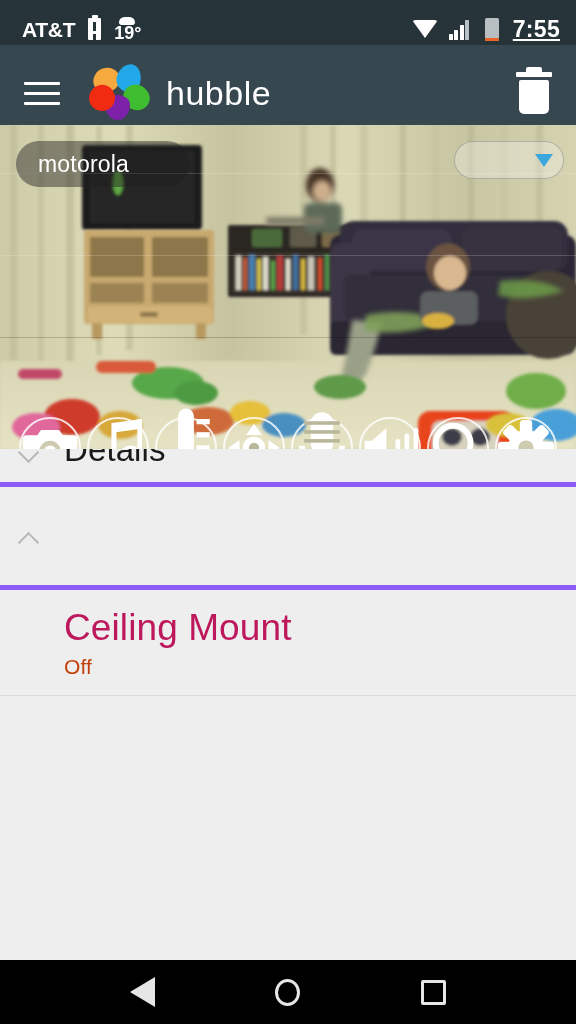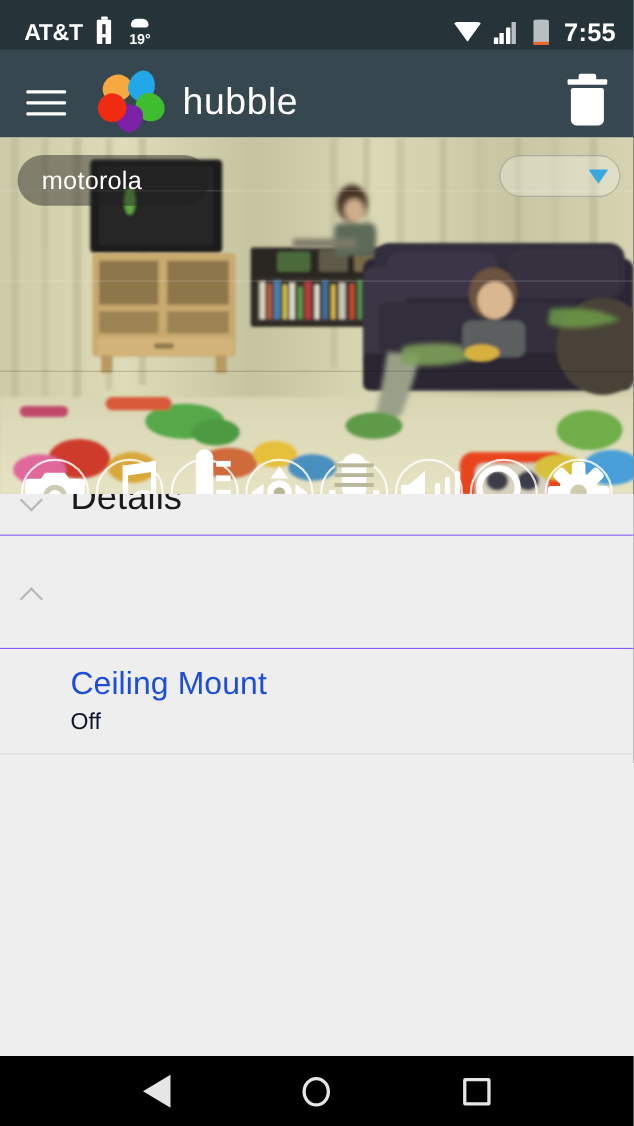--- a/index.html
+++ b/index.html
@@ -38,20 +38,21 @@
   .sb-left {
     display: flex;
     align-items: center;
     gap: 13px;
     flex: 1;
   }
   .sb-right {
     display: flex;
     align-items: center;
     gap: 11px;
+    text-decoration: underline;
   }
   .sb-carrier {
     font-size: 21px;
     font-weight: bold;
     letter-spacing: -0.3px;
     line-height: 1;
   }
   .sb-clock {
     font-size: 23px;
     font-weight: bold;
@@ -91,22 +92,21 @@
     position: absolute;
     top: 0px; left: 5px;
     width: 16px; height: 8px;
     background: #ffffff;
     border-radius: 8px 8px 4px 4px;
   }
   .icon-weather .deg {
     position: absolute;
     bottom: -1px; left: 0;
     width: 26px;
-    text-align: center;
-    font-size: 13px;
+    font-size: 18px;
     font-weight: bold;
     line-height: 1;
     color: #ffffff;
   }
   .icon-wifi {
     width: 26px; height: 20px;
     position: relative;
   }
   .icon-wifi::before {
     content: "";
@@ -345,21 +345,21 @@
     width: 576px;
     bottom: 64px;
     background: #eeeeee;
     overflow: hidden;
   }
   .acc-row {
     position: relative;
     height: 103px;
     display: flex;
     align-items: center;
-    border-bottom: 1px solid #8b5cf6;
+    border-bottom: 5px solid #8b5cf6;
     box-sizing: border-box;
     cursor: pointer;
   }
   .acc-row.first { height: 70px; margin-top: -32px; }
   .chev {
     width: 26px; height: 14px;
     margin-left: 18px;
     position: relative;
     flex: none;
   }
@@ -385,28 +385,28 @@
     line-height: 1;
   }
   .set-row {
     position: relative;
     padding: 14px 0 12px 64px;
     border-bottom: 1px solid #d9d9d9;
     box-sizing: border-box;
     cursor: pointer;
   }
   .set-label {
-    font-size: 29px;
-    color: #1d4ed8;
+    font-size: 37px;
+    color: #be185d;
     line-height: 1.28;
     letter-spacing: 0.1px;
   }
   .set-value {
     font-size: 21px;
-    color: #0f172a;
+    color: #c2410c;
     line-height: 1.5;
     letter-spacing: 0.1px;
   }
 
   
   .navbar {
     position: absolute;
     left: 0; bottom: 0;
     width: 576px;
     height: 64px;

